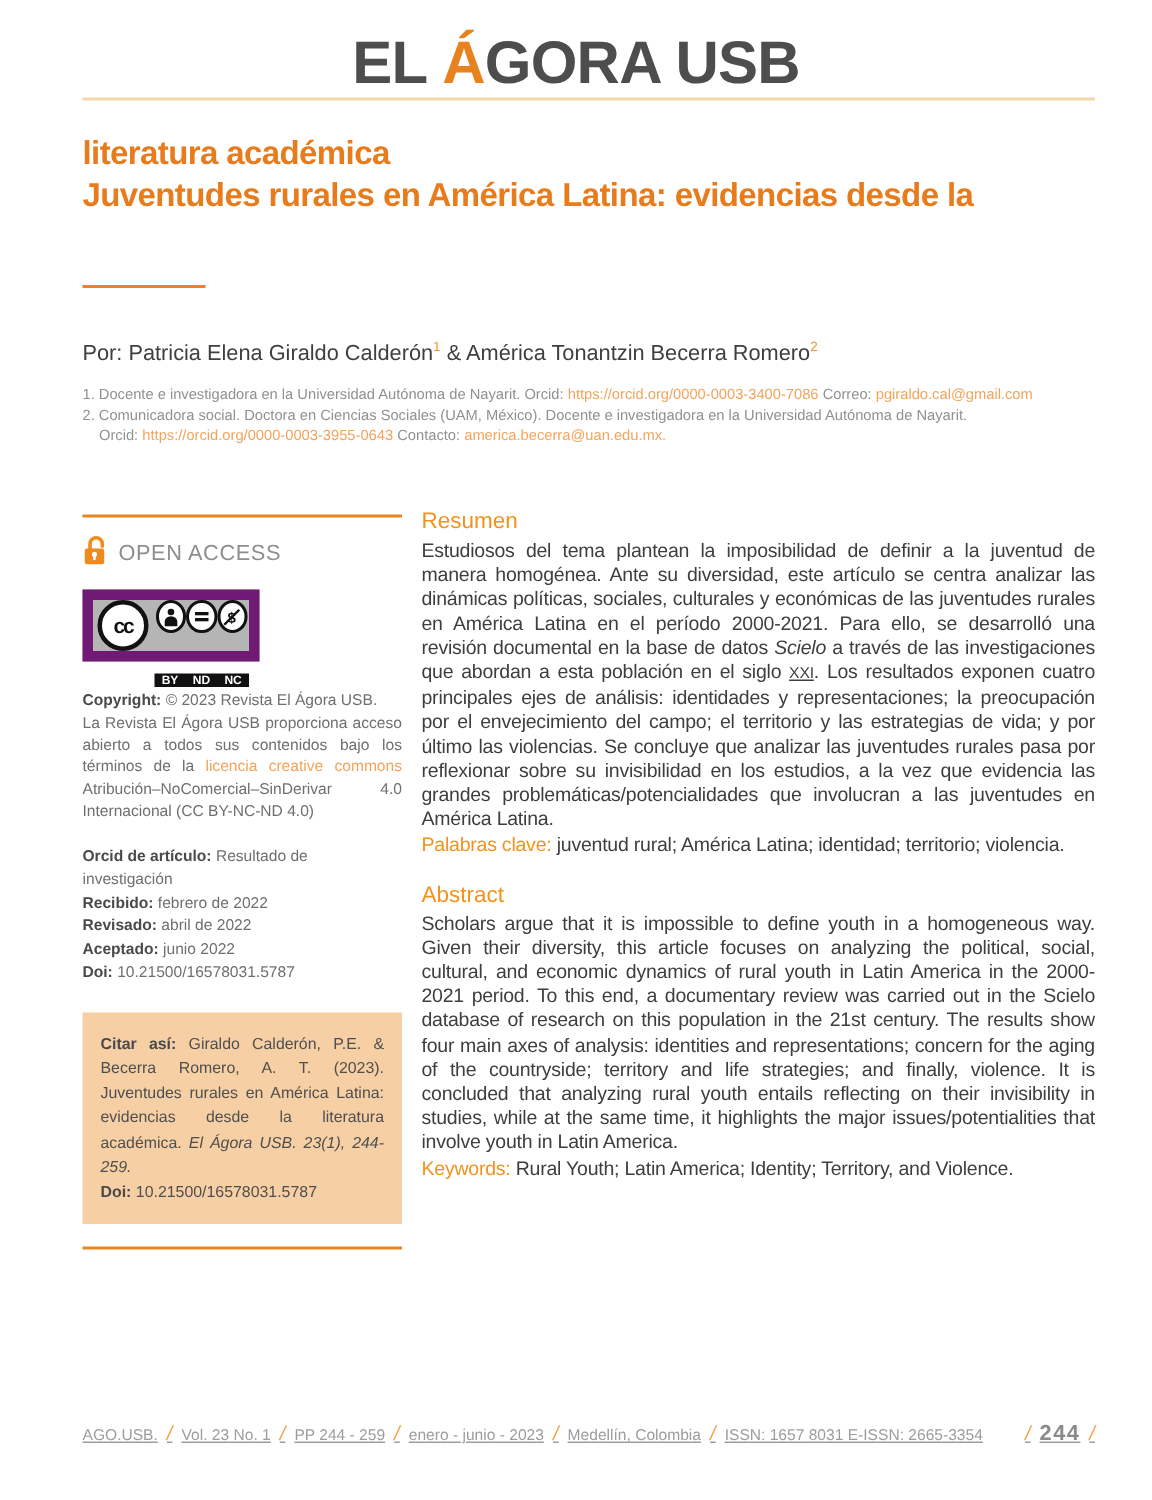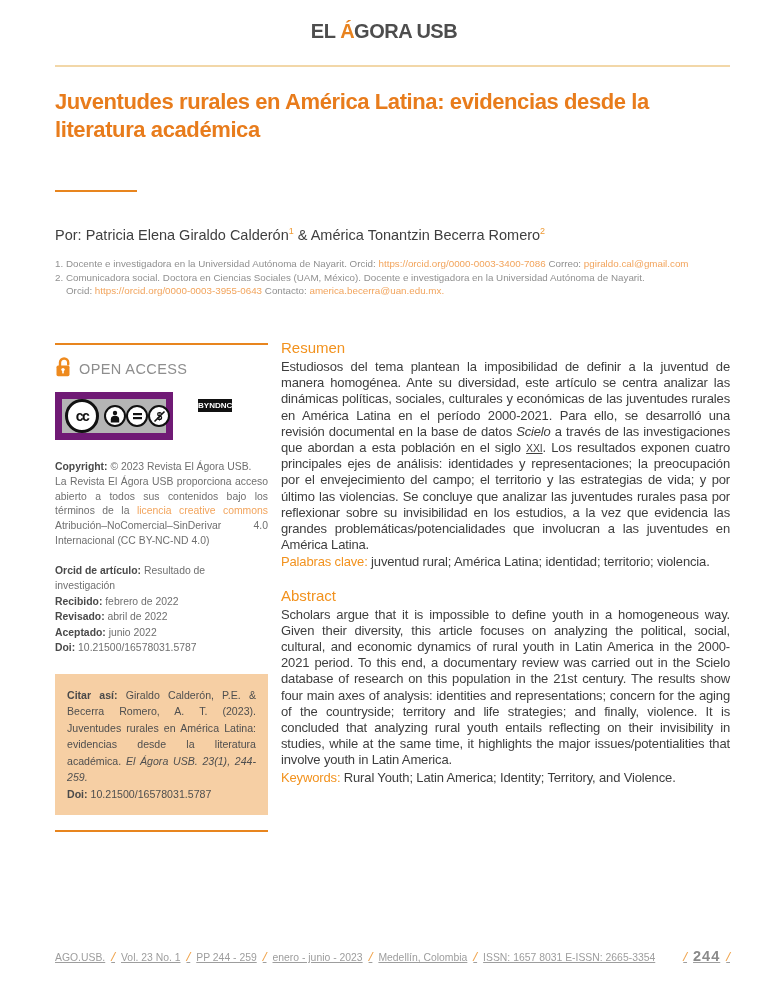--- a/index.html
+++ b/index.html
@@ -2,21 +2,21 @@
 <html lang="es"><head>
 <meta charset="utf-8">
 <style>
   * { margin:0; padding:0; box-sizing:border-box; }
   html,body { background:#e9e9e9; }
   body { font-family:"Liberation Sans", sans-serif; }
   .page { position:relative; width:768px; height:1000px; margin:0 auto; background:#ffffff; overflow:hidden; }
 
   
   .logo { position:absolute; top:20px; left:0; right:0; text-align:center;
-          font-size:20px; font-weight:bold; letter-spacing:-0.5px; color:#4d4d4d; }
+          font-size:40px; font-weight:bold; letter-spacing:-0.5px; color:#4d4d4d; }
   .logo .accent { color:#E8821E; }
   .header-rule { position:absolute; top:65px; left:55px; width:675px; height:2px; background:#F2D7A8; }
 
   
   .title-block { position:absolute; top:88px; left:55px; width:682px; }
   .title-line { font-size:22px; font-weight:bold; color:#E87C1C; line-height:28px; letter-spacing:-0.4px; }
   .subtitle { font-size:17px; color:#F0953F; margin-top:6px; letter-spacing:-0.2px; }
   .title-divider { position:absolute; top:190px; left:55px; width:82px; border-top:2px solid #E8851E; }
 
   
@@ -31,21 +31,21 @@
   .side-rule { border-top:2px solid #E8851E; }
   .open-access { display:flex; align-items:center; gap:7px; margin-top:12px;
                  color:#8e8e8e; font-size:14.5px; letter-spacing:0.4px; cursor:pointer; }
 
   .cc-badge { position:relative; margin-top:12px; width:118px; height:48px;
               background:#b5b5b5; border:7px solid #701a75; cursor:pointer; }
   .cc-left { position:absolute; left:3px; top:50%; transform:translateY(-50%);
              width:34px; height:34px; border:3px solid #111; border-radius:50%; background:#fff;
              display:flex; align-items:center; justify-content:center;
              font-weight:bold; font-size:14px; letter-spacing:-1.5px; color:#111; }
-  .cc-right { position:absolute; left:41px; right:0; top:0; bottom:0; display:flex; flex-direction:row;gap:27px; }
+  .cc-right { position:absolute; left:41px; right:0; top:0; bottom:0; display:flex; flex-direction:column;gap:27px; }
   .cc-icons { flex:1; display:flex; justify-content:space-around; align-items:center; padding:0 1px; }
   .mini-circle { width:22px; height:22px; border:2.5px solid #111; border-radius:50%; background:#fff;
                  display:flex; align-items:center; justify-content:center; }
   .cc-labels { height:13px; background:#111; color:#fff; display:flex; justify-content:space-around;
                align-items:center; font-size:8px; font-weight:bold; }
 
   .copyright { margin-top:20px; font-size:10.4px; line-height:14.8px; color:#6f6f6f; text-align:justify; }
   .copyright b, .meta b, .cite-box b { color:#4a4a4a; }
   .cc-link { color:#F2A45C; cursor:pointer; }
 
@@ -75,22 +75,22 @@
 </style>
 </head>
 <body>
 
 <div class="page">
 
   <div class="logo"><span>EL </span><span class="accent">Á</span><span>GORA USB</span></div>
   <div class="header-rule"></div>
 
   <div class="title-block">
+    <div class="title-line">literatura académica</div>
     <div class="title-line">Juventudes rurales en América Latina: evidencias desde la</div>
-    <div class="title-line">literatura académica</div>
   </div>
   <div class="title-divider"></div>
 
   <div class="byline"><span>Por: </span><span>Patricia Elena Giraldo Calderón</span><sup>1</sup><span> &amp; </span><span>América Tonantzin Becerra Romero</span><sup>2</sup></div>
 
   <div class="footnotes">
     <div><span>1. Docente e investigadora en la Universidad Autónoma de Nayarit. Orcid: </span><span class="lnk">https://orcid.org/0000-0003-3400-7086</span><span> Correo: </span><span class="lnk">pgiraldo.cal@gmail.com</span></div>
     <div><span>2. Comunicadora social. Doctora en Ciencias Sociales (UAM, México). Docente e investigadora en la Universidad Autónoma de Nayarit.</span></div>
     <div class="fn2-cont"><span>Orcid: </span><span class="lnk">https://orcid.org/0000-0003-3955-0643</span><span> Contacto: </span><span class="lnk">america.becerra@uan.edu.mx.</span></div>
   </div>

